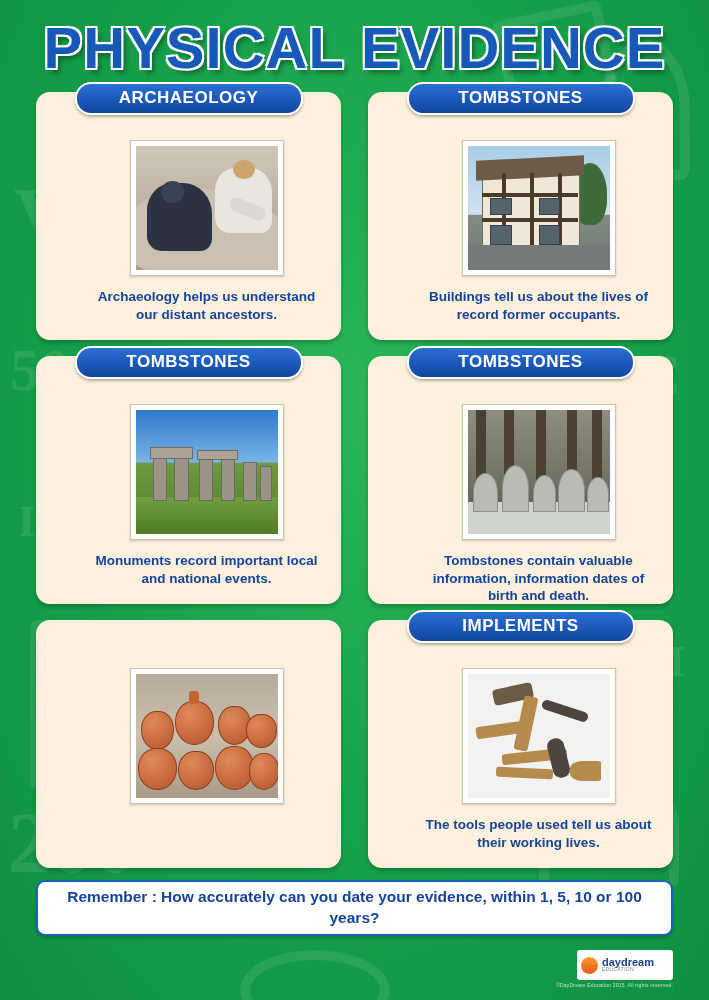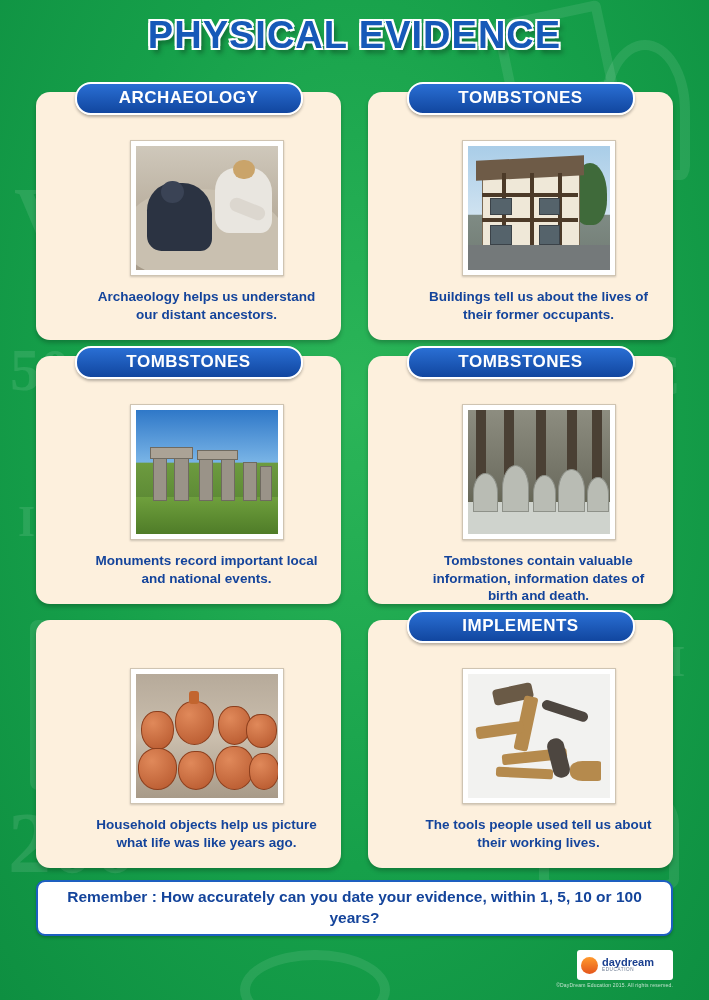--- a/index.html
+++ b/index.html
@@ -52,21 +52,21 @@
     position: absolute;
     top: 14px;
     left: 0;
     width: 709px;
     text-align: center;
   }
   .title {
     display: inline-block;
     font-family: "Liberation Sans", sans-serif;
     font-weight: bold;
-    font-size: 38px;
+    font-size: 58px;
     letter-spacing: 1px;
     color: #1659b8;
     -webkit-text-stroke: 2px #ffffff;
     paint-order: stroke fill;
     text-shadow:
       0 0 2px #ffffff,
       2px 2px 0 #ffffff,
       -2px 2px 0 #ffffff,
       2px -2px 0 #ffffff,
       -2px -2px 0 #ffffff,
@@ -366,21 +366,21 @@
           <div class="beam-v" style="left:24%;"></div>
           <div class="beam-v" style="left:44%;"></div>
           <div class="beam-v" style="left:64%;"></div>
           <div class="win" style="left:16%; top:42%; width:14%; height:12%;"></div>
           <div class="win" style="left:50%; top:42%; width:14%; height:12%;"></div>
           <div class="win" style="left:16%; top:64%; width:14%; height:14%;"></div>
           <div class="win" style="left:50%; top:64%; width:14%; height:14%;"></div>
           <div class="road"></div>
         </div>
       </div>
-      <div class="caption">Buildings tell us about the lives of their former occupants.</div>
+      <div class="caption">Buildings tell us about the lives of record former occupants.</div>
     </div>
 
     <div class="card">
       <div class="card-header">TOMBSTONES</div>
       <div class="photo-frame">
         <div class="photo img-mon">
           <div class="grass"></div>
           <div class="stone" style="left:12%; top:36%; width:9%; height:36%;"></div>
           <div class="stone" style="left:27%; top:34%; width:9%; height:38%;"></div>
           <div class="lintel" style="left:10%; top:30%; width:29%; height:8%;"></div>
@@ -421,21 +421,20 @@
           <div class="pot" style="left:28%; top:22%; width:26%; height:34%;"></div>
           <div class="neck" style="left:38%; top:14%; width:7%; height:10%;"></div>
           <div class="pot" style="left:58%; top:26%; width:22%; height:30%;"></div>
           <div class="pot" style="left:78%; top:32%; width:20%; height:26%;"></div>
           <div class="pot" style="left:2%; top:60%; width:26%; height:32%;"></div>
           <div class="pot" style="left:30%; top:62%; width:24%; height:30%;"></div>
           <div class="pot" style="left:56%; top:58%; width:26%; height:34%;"></div>
           <div class="pot" style="left:80%; top:64%; width:20%; height:28%;"></div>
         </div>
       </div>
-      <div class="caption">Household objects help us picture what life was like years ago.</div>
     </div>
 
     <div class="card">
       <div class="card-header">IMPLEMENTS</div>
       <div class="photo-frame">
         <div class="photo img-impl">
           <div class="tool dark" style="left:18%; top:10%; width:28%; height:13%; border-radius:4px; transform:rotate(-12deg);"></div>
           <div class="tool" style="left:36%; top:18%; width:10%; height:44%; transform:rotate(12deg);"></div>
           <div class="tool" style="left:6%; top:40%; width:34%; height:10%; transform:rotate(-8deg);"></div>
           <div class="tool iron" style="left:52%; top:26%; width:34%; height:8%; border-radius:6px; transform:rotate(18deg);"></div>

